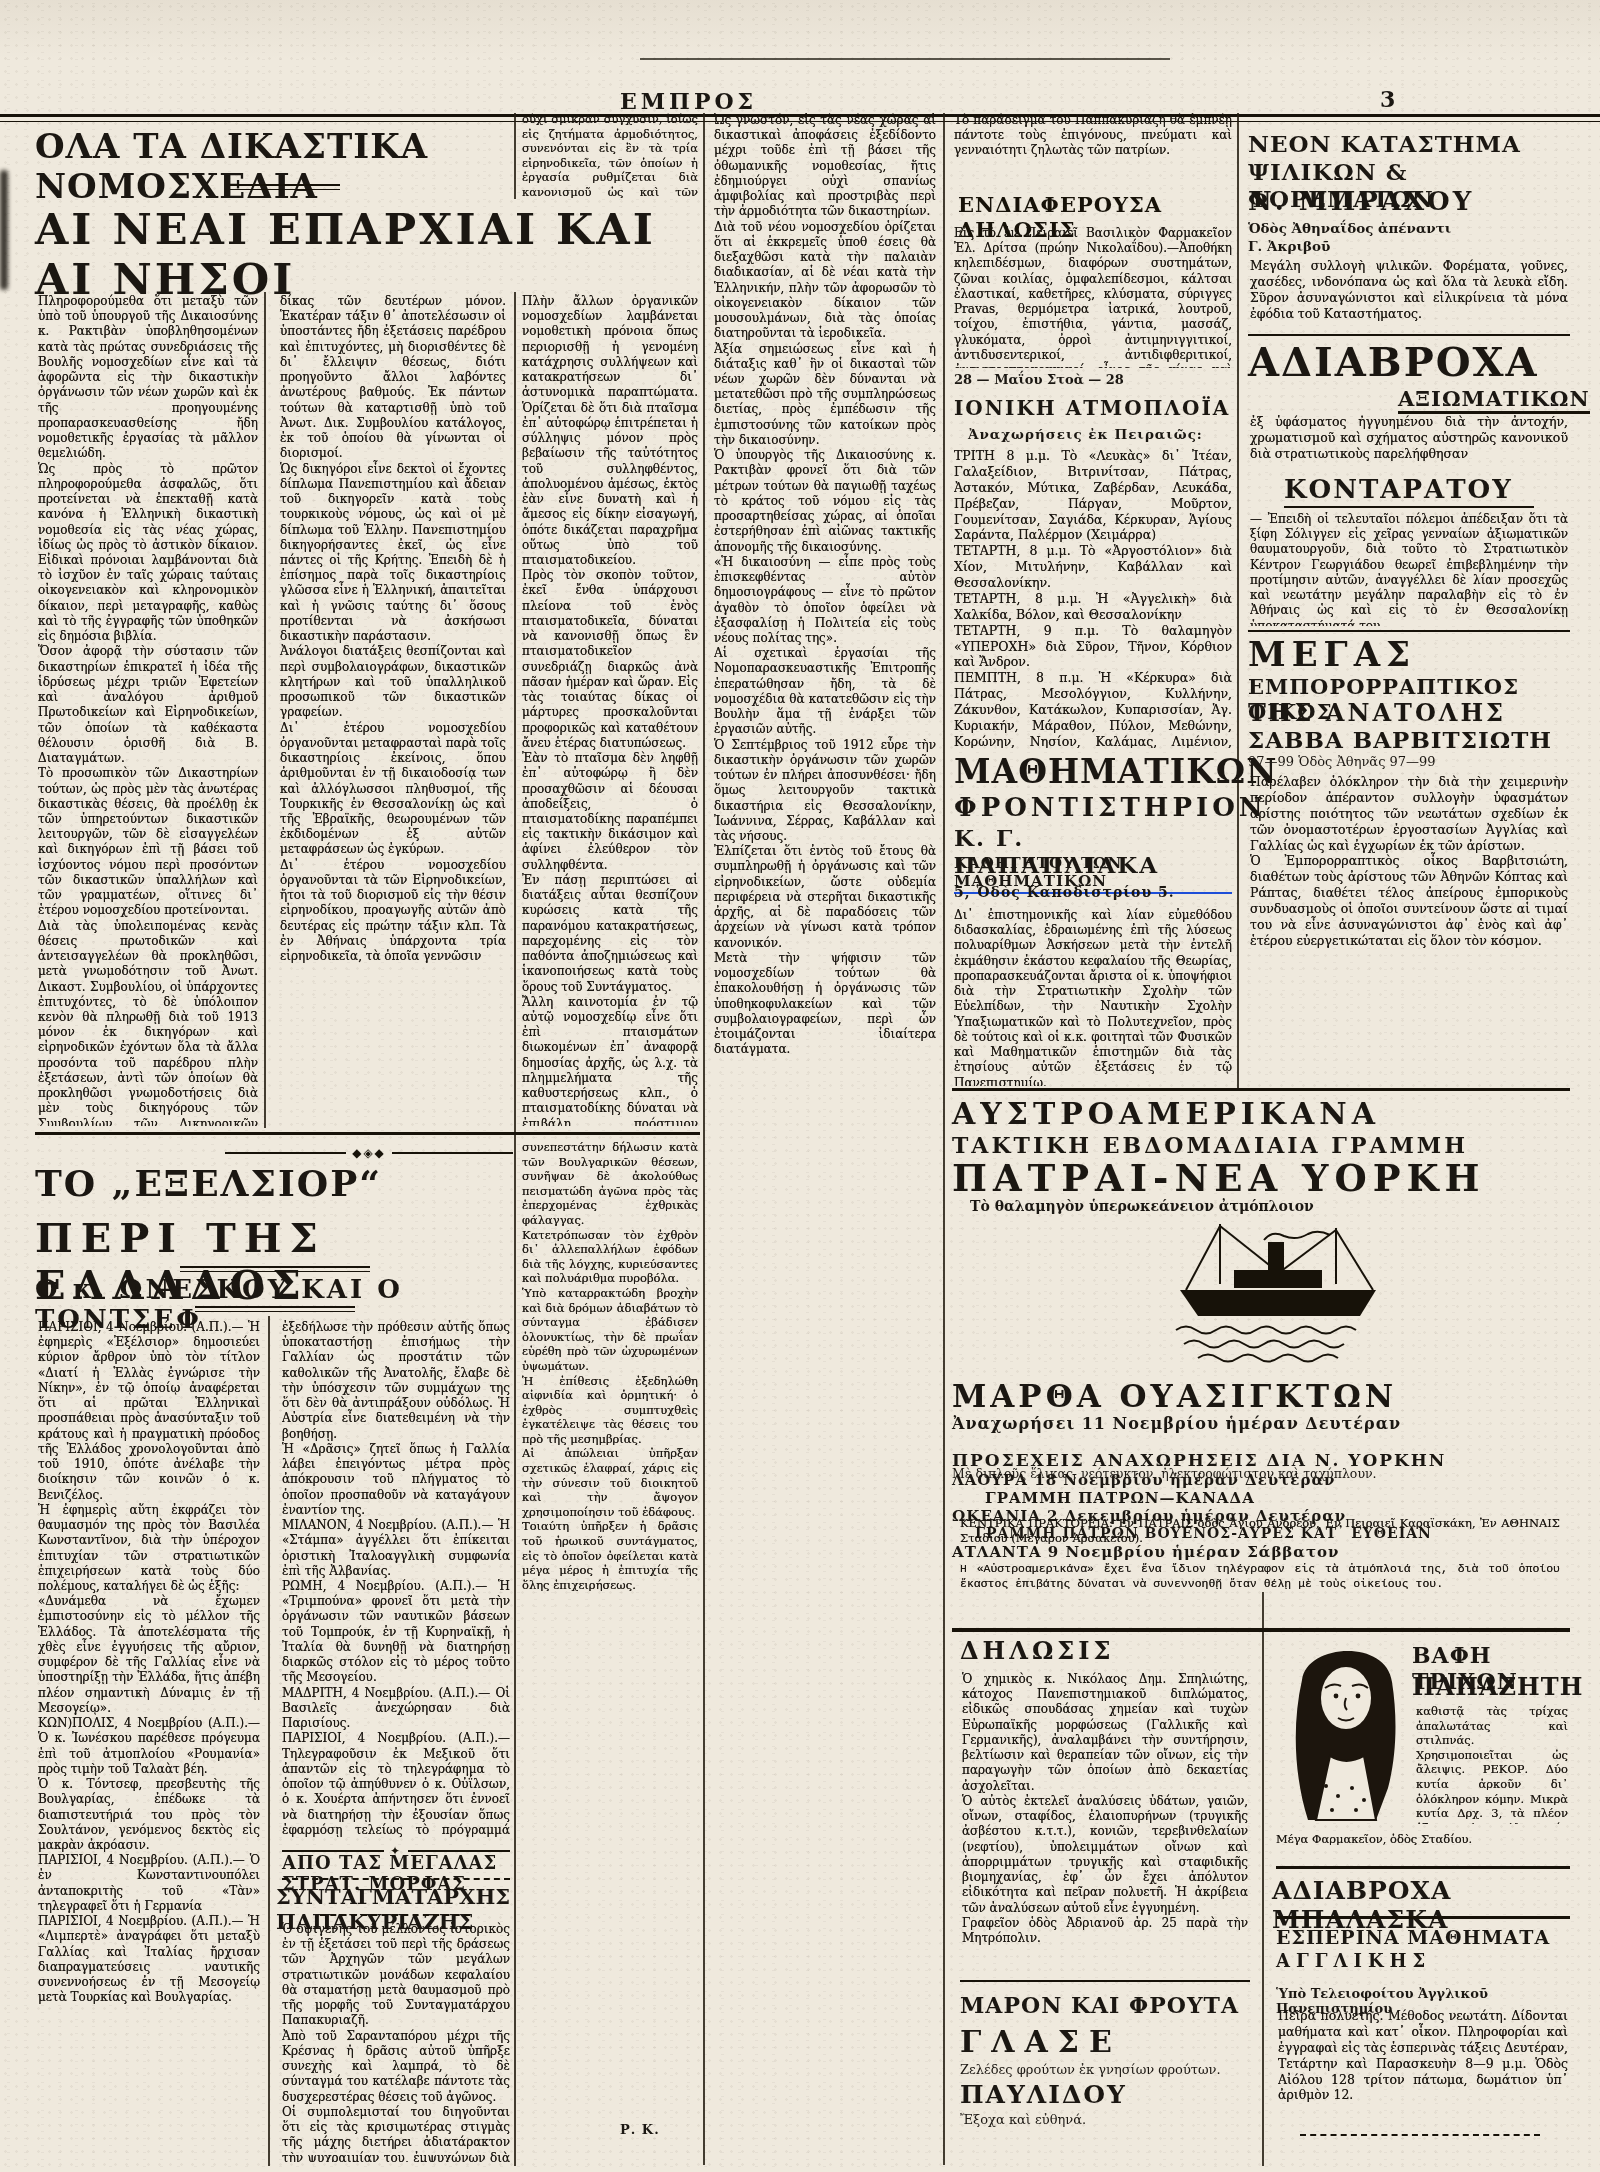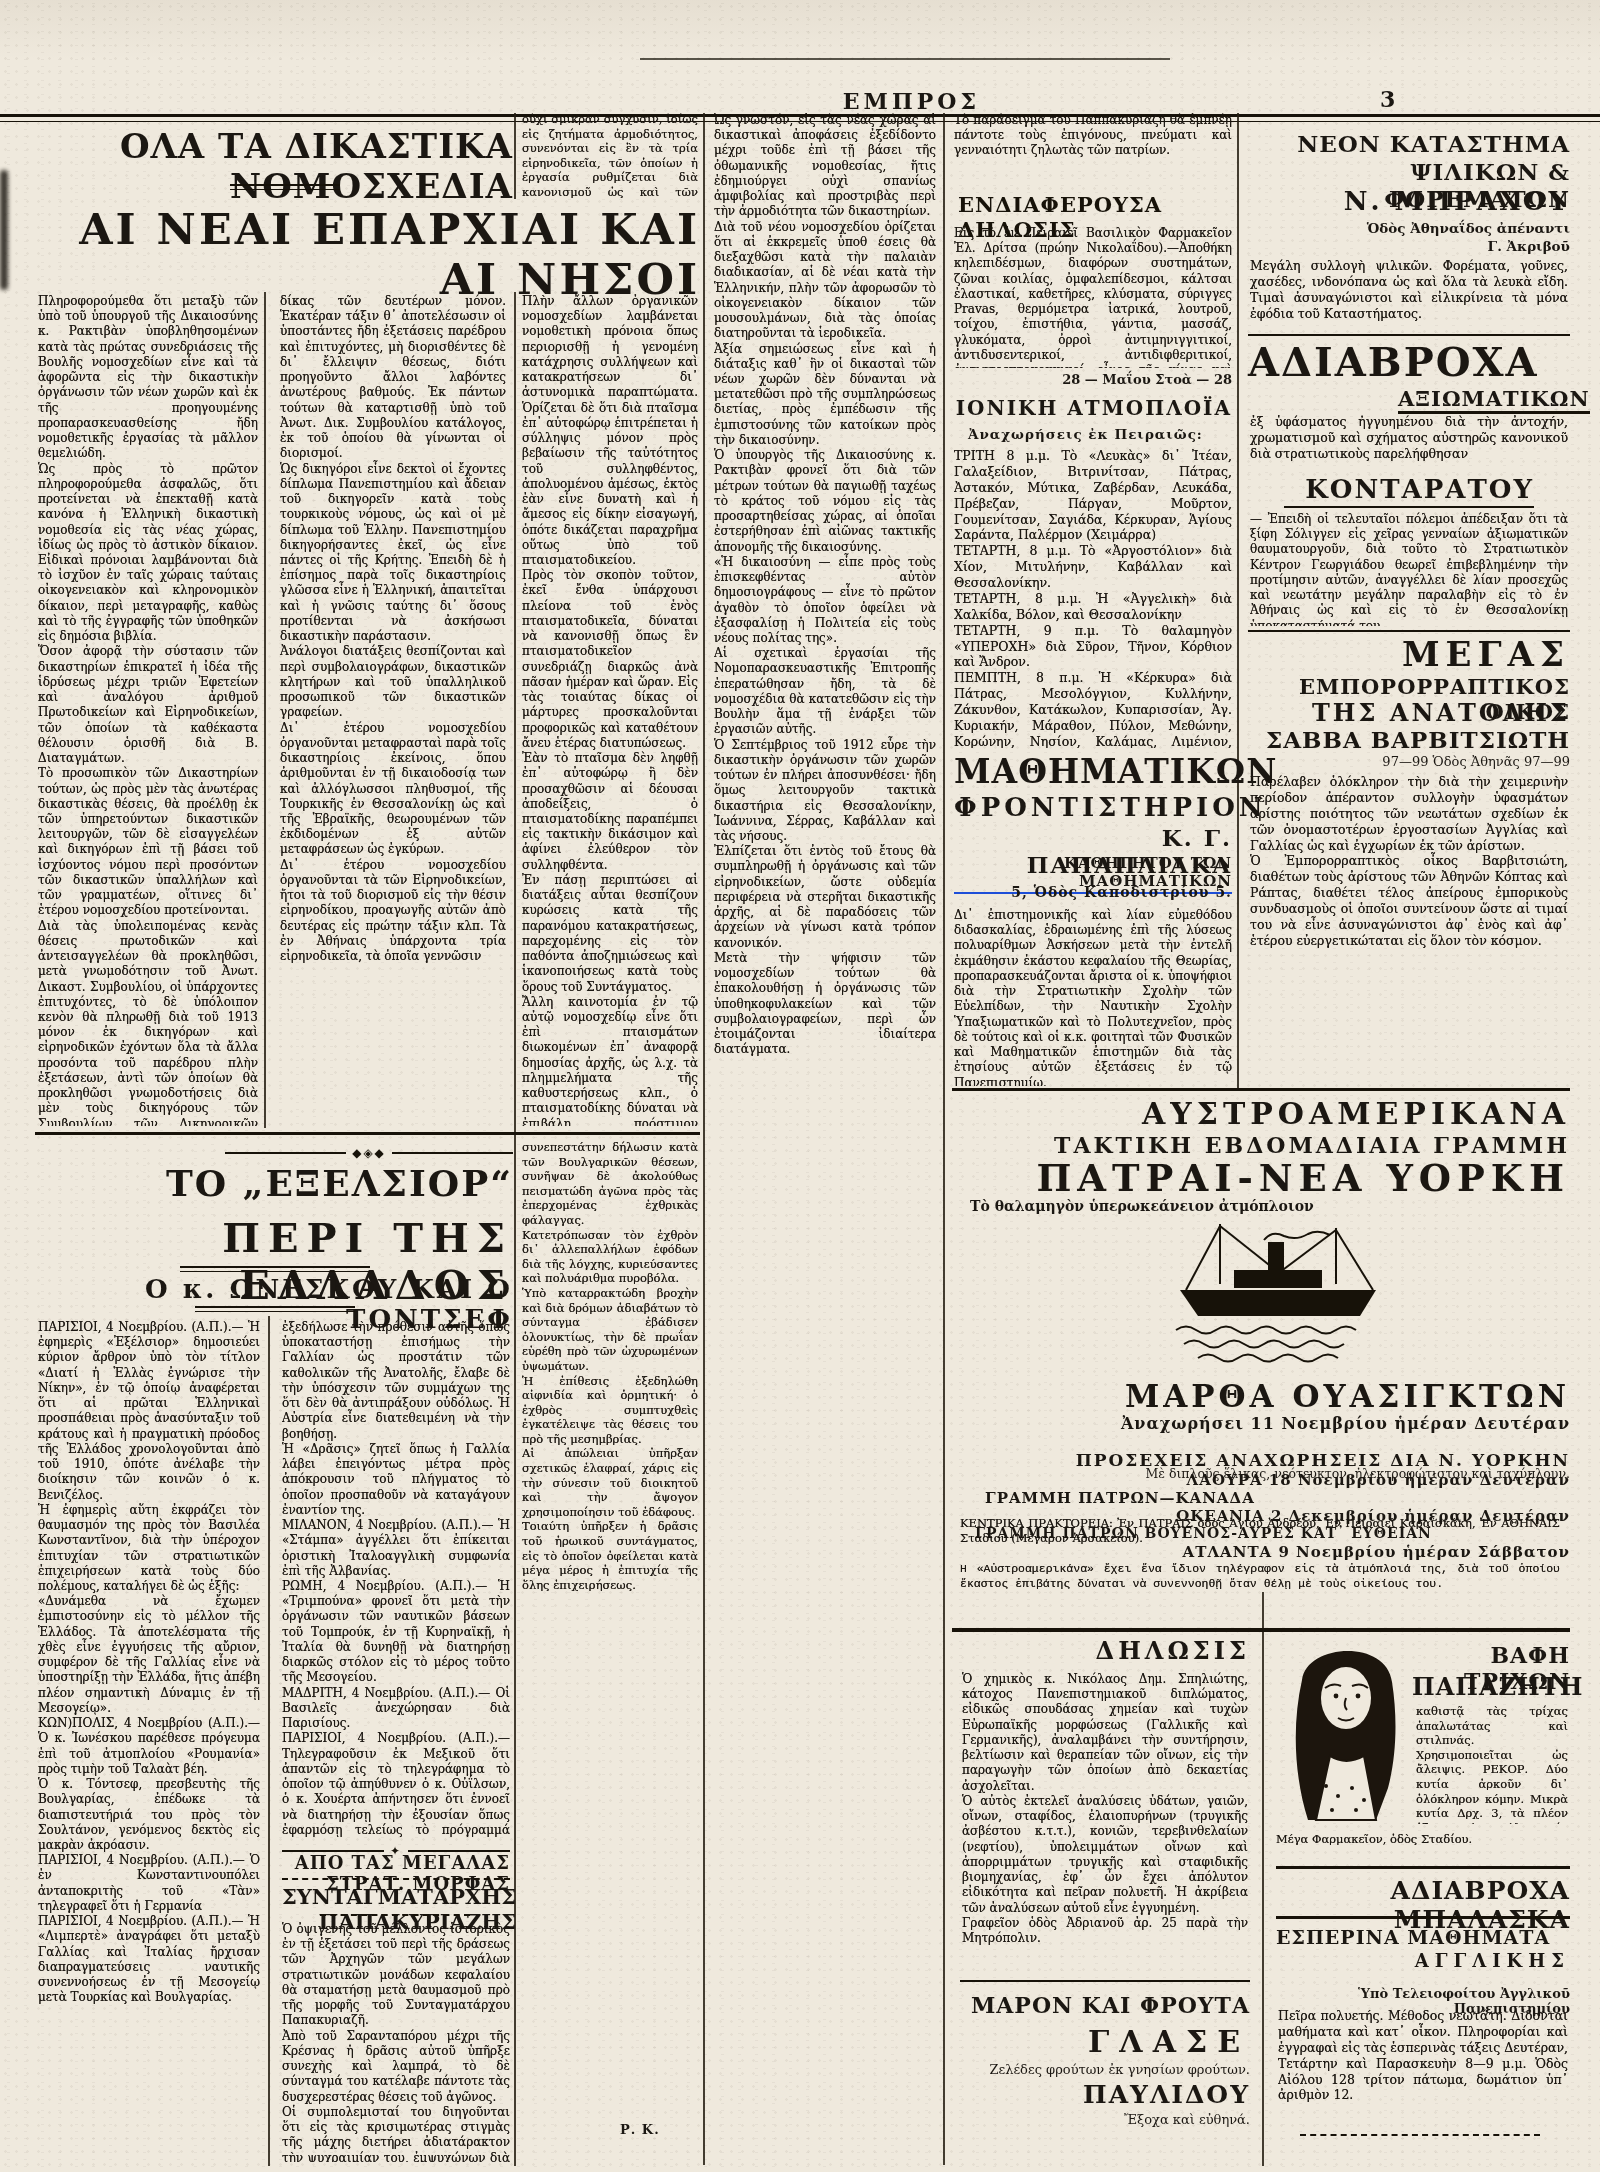--- a/index.html
+++ b/index.html
@@ -16,21 +16,21 @@
   }
   .abs{position:absolute;}
   .rule{position:absolute;background:#171209;}
   .vrule{position:absolute;width:2px;background:#241d12;opacity:.85;}
   .bodytext{
     font-size:12px;line-height:1.27;text-align:justify;white-space:pre-line;
     text-shadow:0 0 .6px rgba(25,18,10,.75);
   }
   .bodytext.sm{font-size:11.5px;}
   .bodytext.md{font-size:12.5px;}
-  .center{text-align:right;}
+  .center{text-align:left;}
   .head-serif{font-weight:bold;letter-spacing:1px;}
   .smudge{position:absolute;background:#100c06;border-radius:50%;filter:blur(2px);opacity:.8;}
   .orn{position:absolute;display:flex;align-items:center;color:#171209;}
   .orn .l{flex:1;height:2px;background:#171209;}
   .orn .g{padding:0 6px;font-size:12px;letter-spacing:2px;}
   .dashed{border-bottom:2px dashed #171209;}
   .dbl{border-top:2px solid #171209;border-bottom:1px solid #171209;height:3px;}
 </style>
 </head>
 <body>
@@ -153,21 +153,21 @@
 <div class="abs center head-serif" style="left:954px;top:854px;width:278px;font-size:15px;border-bottom:2px solid #1d4ed8;padding-bottom:2px;">ΚΑΘΗΓΗΤΟΥ ΤΩΝ ΜΑΘΗΜΑΤΙΚΩΝ</div>
 <div class="abs center head-serif" style="left:954px;top:884px;width:278px;font-size:14px;">5, Ὁδὸς Καποδιστρίου 5.</div>
 <div class="abs bodytext" style="left:954px;top:908px;width:278px;height:178px;overflow:hidden;">Δι᾽ ἐπιστημονικῆς καὶ λίαν εὐμεθόδου διδασκαλίας, ἑδραιωμένης ἐπὶ τῆς λύσεως πολυαρίθμων Ἀσκήσεων μετὰ τὴν ἐντελῆ ἐκμάθησιν ἑκάστου κεφαλαίου τῆς Θεωρίας, προπαρασκευάζονται ἄριστα οἱ κ. ὑποψήφιοι διὰ τὴν Στρατιωτικὴν Σχολὴν τῶν Εὐελπίδων, τὴν Ναυτικὴν Σχολὴν Ὑπαξιωματικῶν καὶ τὸ Πολυτεχνεῖον, πρὸς δὲ τούτοις καὶ οἱ κ.κ. φοιτηταὶ τῶν Φυσικῶν καὶ Μαθηματικῶν ἐπιστημῶν διὰ τὰς ἐτησίους αὐτῶν ἐξετάσεις ἐν τῷ Πανεπιστημίῳ.
 Αἱ παραδόσεις εἰς τὰ διάφορα Τμήματα ἤρχισαν ἤδη τακτικῶς ἀπὸ τῆς 1ης Ὀκτωβρίου.</div>
 
 <div class="abs center head-serif" style="left:1248px;top:130px;width:322px;font-size:23px;letter-spacing:1px;">ΝΕΟΝ ΚΑΤΑΣΤΗΜΑ</div>
 <div class="abs center head-serif" style="left:1248px;top:158px;width:322px;font-size:23px;letter-spacing:1px;">ΨΙΛΙΚΩΝ &amp; ΦΟΡΕΜΑΤΩΝ</div>
 <div class="abs center head-serif" style="left:1248px;top:186px;width:322px;font-size:26px;letter-spacing:3px;">Ν. ΜΠΡΑΧΟΥ</div>
 <div class="abs center" style="left:1248px;top:220px;width:322px;font-size:13.5px;font-weight:bold;">Ὁδὸς Ἀθηναΐδος ἀπέναντι</div>
 <div class="abs center" style="left:1248px;top:238px;width:322px;font-size:13.5px;font-weight:bold;">Γ. Ἀκριβοῦ</div>
-<div class="abs bodytext md" style="left:1250px;top:258px;width:318px;height:72px;overflow:hidden;">Μεγάλη συλλογὴ ψιλικῶν. Φορέματα, γοῦνες, χασέδες, ινδονόπανα ὡς καὶ ὅλα τὰ λευκὰ εἴδη. Τιμαὶ ἀσυναγώνιστοι καὶ εἰλικρίνεια τὰ μόνα ἐφόδια τοῦ Καταστήματος.</div>
+<div class="abs bodytext md" style="left:1250px;top:258px;width:318px;height:72px;overflow:hidden;">Μεγάλη συλλογὴ ψιλικῶν. Φορέματα, γοῦνες, χασέδες, ινδονόπανα ὡς καὶ ὅλα τὰ λευκὰ εἴδη. Σῦρον ἀσυναγώνιστοι καὶ εἰλικρίνεια τὰ μόνα ἐφόδια τοῦ Καταστήματος.</div>
 <div class="rule" style="left:1248px;top:334px;width:322px;height:2px;"></div>
 
 <div class="abs center head-serif" style="left:1248px;top:338px;width:290px;font-size:40px;letter-spacing:2px;">ΑΔΙΑΒΡΟΧΑ</div>
 <div class="abs head-serif" style="left:1398px;top:386px;font-size:21px;border-bottom:3px solid #171209;">ΑΞΙΩΜΑΤΙΚΩΝ</div>
 <div class="abs bodytext md" style="left:1250px;top:414px;width:318px;height:60px;overflow:hidden;">ἐξ ὑφάσματος ἠγγυημένου διὰ τὴν ἀντοχήν, χρωματισμοῦ καὶ σχήματος αὐστηρῶς κανονικοῦ διὰ στρατιωτικοὺς παρελήφθησαν</div>
 <div class="abs center head-serif" style="left:1248px;top:474px;width:322px;font-size:26px;letter-spacing:2px;border-bottom:2px solid #171209;padding-bottom:2px;width:250px;left:1284px;">ΚΟΝΤΑΡΑΤΟΥ</div>
 <div class="abs bodytext" style="left:1250px;top:512px;width:318px;height:114px;overflow:hidden;">— Ἐπειδὴ οἱ τελευταῖοι πόλεμοι ἀπέδειξαν ὅτι τὰ ξίφη Σόλιγγεν εἰς χεῖρας γενναίων ἀξιωματικῶν θαυματουργοῦν, διὰ τοῦτο τὸ Στρατιωτικὸν Κέντρον Γεωργιάδου θεωρεῖ ἐπιβεβλημένην τὴν προτίμησιν αὐτῶν, ἀναγγέλλει δὲ λίαν προσεχῶς καὶ νεωτάτην μεγάλην παραλαβὴν εἰς τὸ ἐν Ἀθήναις ὡς καὶ εἰς τὸ ἐν Θεσσαλονίκῃ ὑποκαταστήματά του.</div>
 <div class="rule" style="left:1248px;top:630px;width:322px;height:2px;"></div>
 
 <div class="abs center head-serif" style="left:1248px;top:634px;width:322px;font-size:34px;letter-spacing:6px;">ΜΕΓΑΣ</div>

